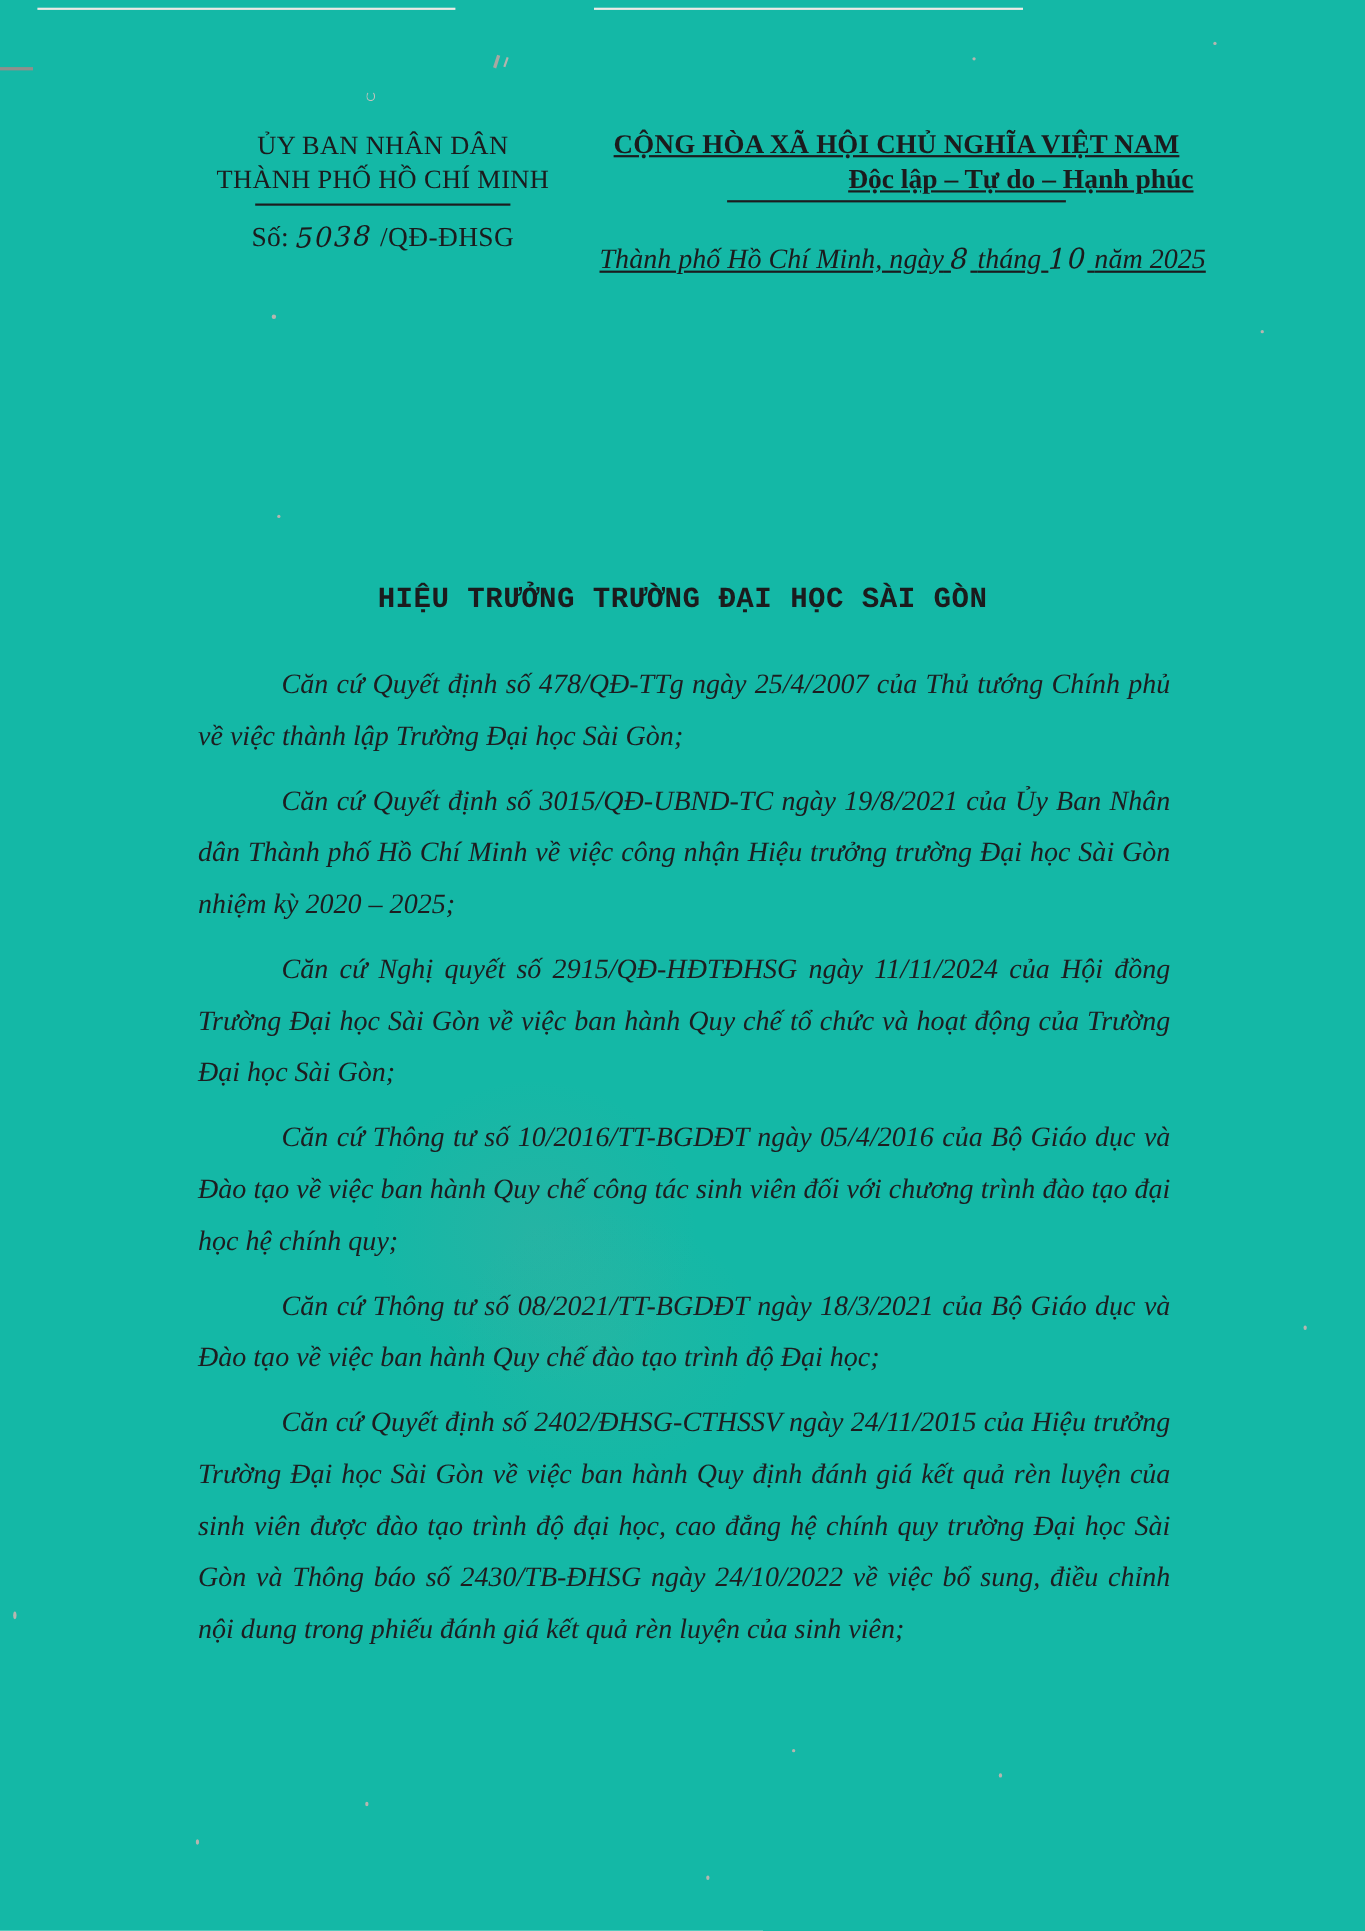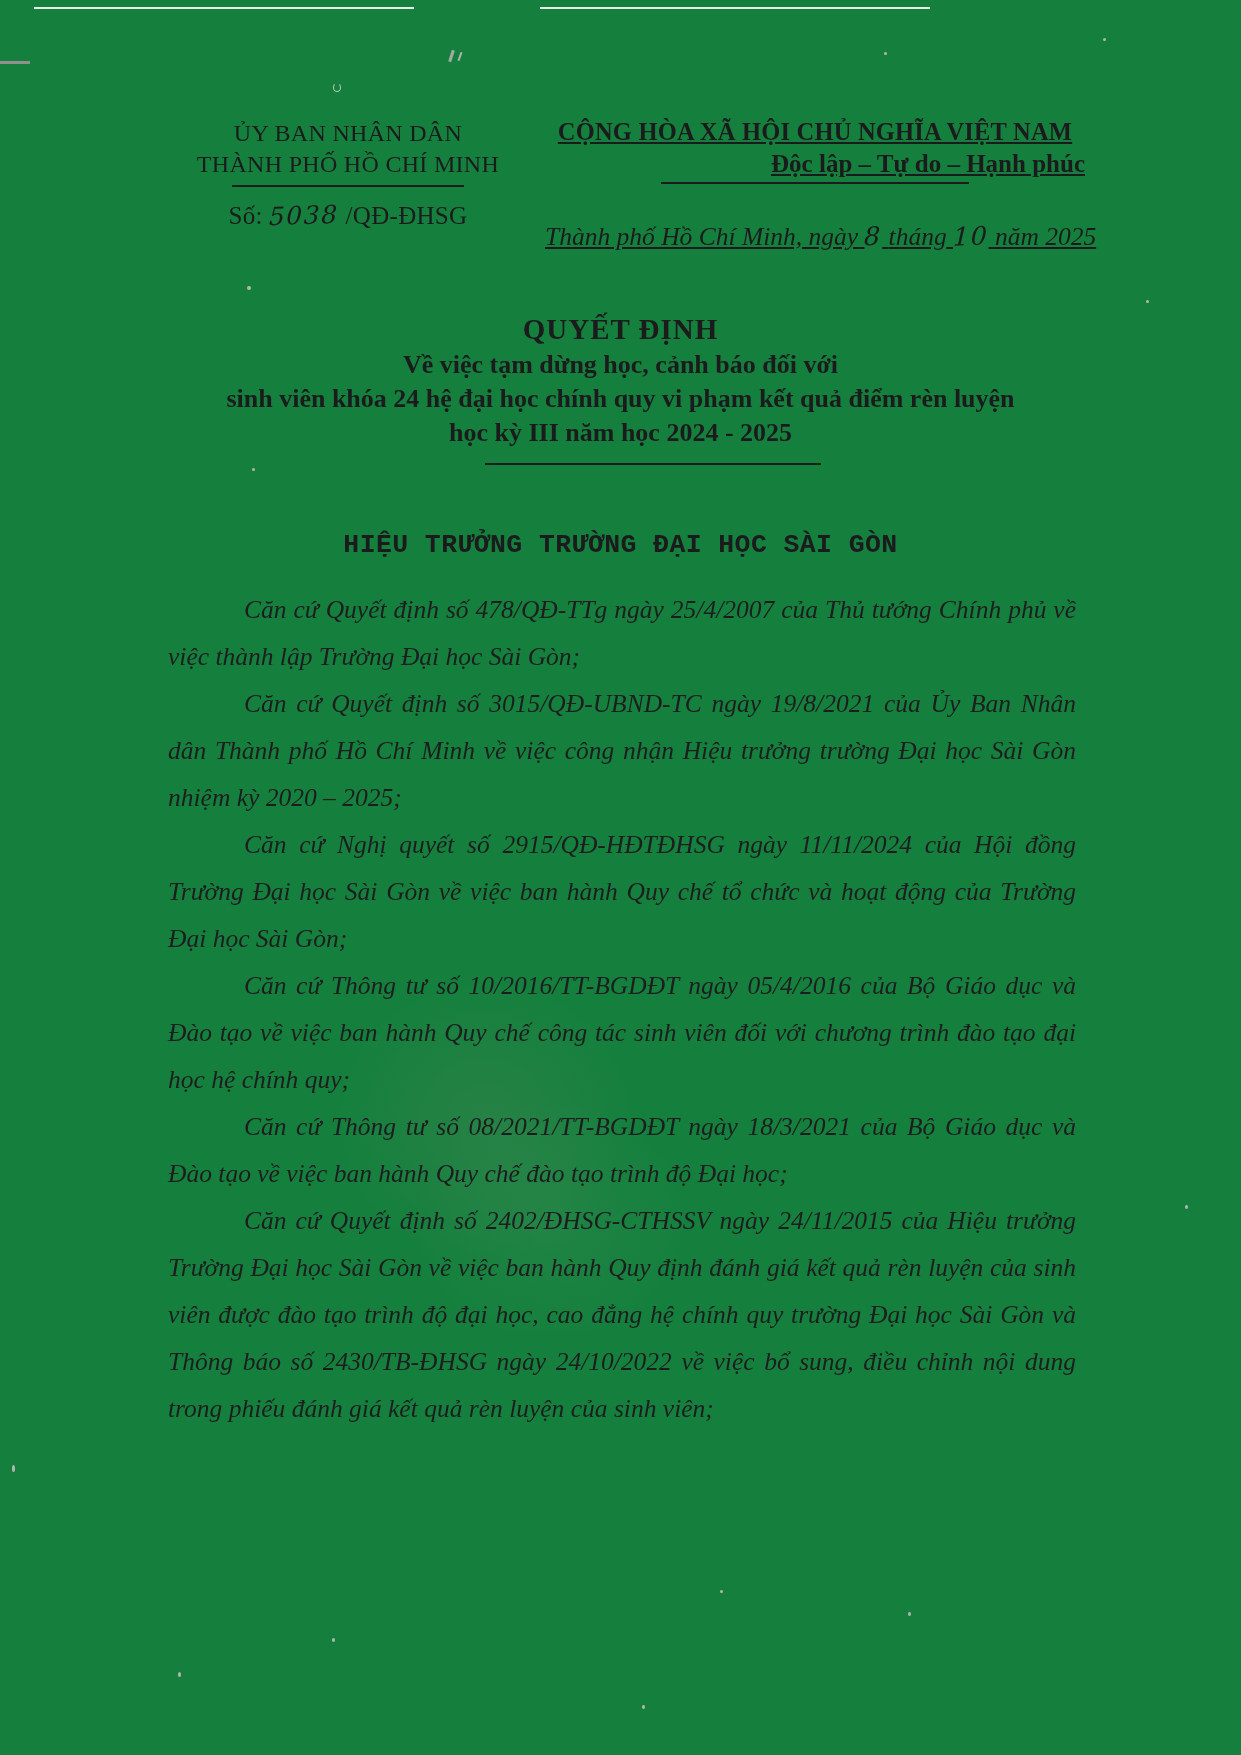--- a/index.html
+++ b/index.html
@@ -4,21 +4,21 @@
 <style>
   html, body { margin:0; padding:0; }
   body {
     width:1241px; height:1755px;
     background:#ffffff;
     font-family:"Liberation Serif", serif;
   }
   .page {
     position:relative;
     width:1241px; height:1755px;
-    background:#15803d;
+    background:#14b8a6;
     color:#1b1b1d;
     overflow:hidden;
   }
 
   
   .header-left {
     position:absolute; left:168px; top:118px; width:360px;
     text-align:center;
   }
   .hl-line  { font-size:24px; line-height:31px; letter-spacing:0.3px; }
@@ -54,21 +54,21 @@
   .title-rule { width:336px; border-top:2.5px solid #1c1c1e; margin:13px auto 0; transform:translateX(32px); }
 
   .authority {
     position:absolute; top:530px; left:120px; width:1001px;
     text-align:center; font-weight:bold; font-size:26.5px; letter-spacing:0.4px;font-family:Liberation Mono, monospace;
   }
 
   
   .body-text { position:absolute; top:586px; left:168px; width:908px; }
   .body-text p {
-    margin:0;
+    margin:12px;
     text-indent:76px;
     text-align:justify;
     font-style:italic;
     font-size:25.5px;
     line-height:47px;
     color:#1d1d20;
   }
 
   
   .artifact { position:absolute; pointer-events:none; }
@@ -131,27 +131,20 @@
     <div class="hr-rule"></div>
     <div class="date-line">
       <span>Thành phố Hồ Chí Minh, ngày</span>
       <span class="handwritten">8</span>
       <span>tháng</span>
       <span class="handwritten">10</span>
       <span>năm 2025</span>
     </div>
   </div>
 
-  <div class="title-block">
-    <div class="title-h">QUYẾT ĐỊNH</div>
-    <div class="title-sub">Về việc tạm dừng học, cảnh báo đối với</div>
-    <div class="title-sub">sinh viên khóa 24 hệ đại học chính quy vi phạm kết quả điểm rèn luyện</div>
-    <div class="title-sub">học kỳ III năm học 2024 - 2025</div>
-    <div class="title-rule"></div>
-  </div>
 
   <div class="authority">HIỆU TRƯỞNG TRƯỜNG ĐẠI HỌC SÀI GÒN</div>
 
   <div class="body-text">
     <p>Căn cứ Quyết định số 478/QĐ-TTg ngày 25/4/2007 của Thủ tướng Chính phủ về việc thành lập Trường Đại học Sài Gòn;</p>
     <p>Căn cứ Quyết định số 3015/QĐ-UBND-TC ngày 19/8/2021 của Ủy Ban Nhân dân Thành phố Hồ Chí Minh về việc công nhận Hiệu trưởng trường Đại học Sài Gòn nhiệm kỳ 2020 – 2025;</p>
     <p>Căn cứ Nghị quyết số 2915/QĐ-HĐTĐHSG ngày 11/11/2024 của Hội đồng Trường Đại học Sài Gòn về việc ban hành Quy chế tổ chức và hoạt động của Trường Đại học Sài Gòn;</p>
     <p>Căn cứ Thông tư số 10/2016/TT-BGDĐT ngày 05/4/2016 của Bộ Giáo dục và Đào tạo về việc ban hành Quy chế công tác sinh viên đối với chương trình đào tạo đại học hệ chính quy;</p>
     <p>Căn cứ Thông tư số 08/2021/TT-BGDĐT ngày 18/3/2021 của Bộ Giáo dục và Đào tạo về việc ban hành Quy chế đào tạo trình độ Đại học;</p>
     <p>Căn cứ Quyết định số 2402/ĐHSG-CTHSSV ngày 24/11/2015 của Hiệu trưởng Trường Đại học Sài Gòn về việc ban hành Quy định đánh giá kết quả rèn luyện của sinh viên được đào tạo trình độ đại học, cao đẳng hệ chính quy trường Đại học Sài Gòn và Thông báo số 2430/TB-ĐHSG ngày 24/10/2022 về việc bổ sung, điều chỉnh nội dung trong phiếu đánh giá kết quả rèn luyện của sinh viên;</p>

